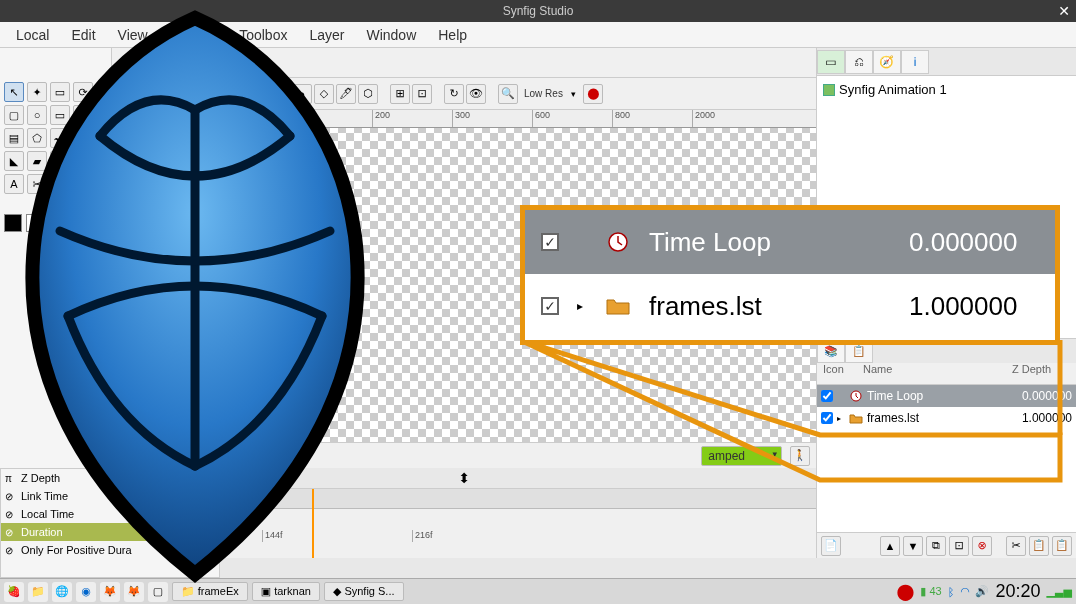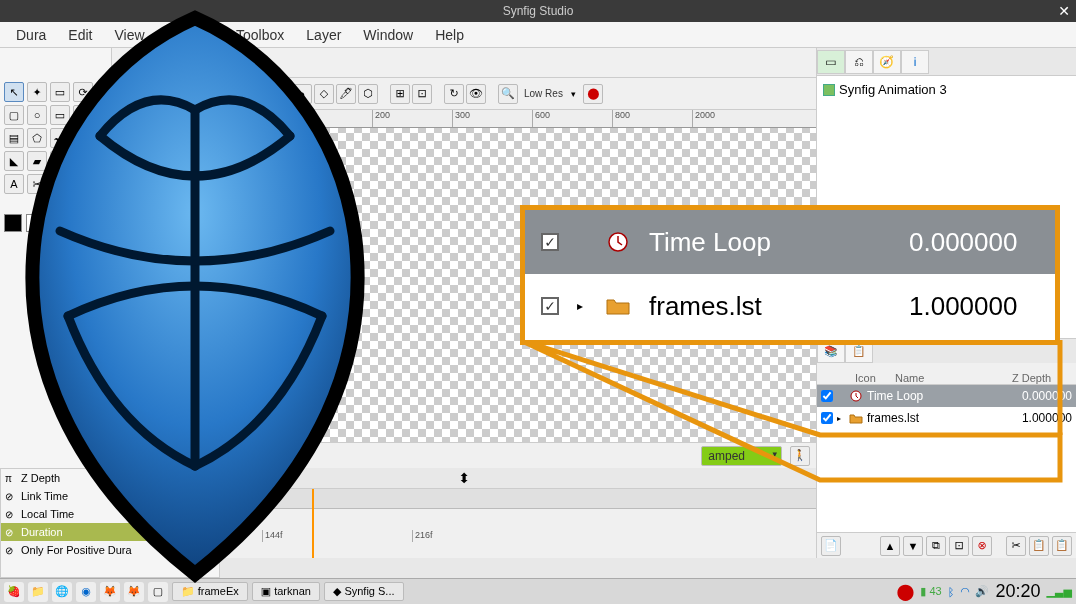--- a/index.html
+++ b/index.html
@@ -57,21 +57,21 @@
 
 .right-tabs { height: 28px; background: #e8e8e8; display: flex; align-items: center; gap: 0; border-bottom: 1px solid #ccc; }
 .rtab { width: 28px; height: 24px; background: #f5f5f5; border: 1px solid #ccc; display: flex; align-items: center; justify-content: center; font-size: 12px; }
 .tree-area { flex: 1; background: #fff; padding: 6px; font-size: 13px; }
 .tree-item { display: flex; align-items: center; gap: 4px; }
 .tree-icon { width: 12px; height: 12px; background: #7cc060; border: 1px solid #4a8; }
 
 .layers-panel { height: 220px; border-top: 1px solid #ccc; display: flex; flex-direction: column; }
 .layers-tabs { height: 24px; background: #e8e8e8; display: flex; }
 .ltab { width: 28px; height: 24px; border: 1px solid #ccc; background: #f5f5f5; display: flex; align-items: center; justify-content: center; font-size: 11px; }
-.layers-header { height: 22px; background: #f0f0f0; display: flex; align-items: flex-end; font-size: 11px; color: #666; border-bottom: 1px solid #ccc; padding-left: 32px; }
+.layers-header { height: 22px; background: #f0f0f0; display: flex; align-items: flex-start; font-size: 11px; color: #666; border-bottom: 1px solid #ccc; }
 .layers-header span { padding: 0 6px; }
 .lh-icon { width: 40px; }
 .lh-name { flex: 1; }
 .lh-z { width: 70px; }
 .layers-list { flex: 1; background: #fff; font-size: 12px; }
 .layer-row { height: 22px; display: flex; align-items: center; padding: 0 4px; gap: 4px; }
 .layer-row.selected { background: #9aa0a6; color: #fff; }
 .layer-cb { width: 12px; height: 12px; }
 .layer-arrow { width: 8px; font-size: 8px; }
 .layer-icon-sm { width: 14px; height: 12px; display: inline-block; }
@@ -110,21 +110,21 @@
 </style>
 </head>
 <body>
 
 <div class="titlebar">
   <span>Synfig Studio</span>
   <span class="close">✕</span>
 </div>
 
 <div class="menubar">
-  <div class="menuitem">Dura</div>
+  <div class="menuitem">Local</div>
   <div class="menuitem">Edit</div>
   <div class="menuitem">View</div>
   <div class="menuitem">Canvas</div>
   <div class="menuitem">Toolbox</div>
   <div class="menuitem">Layer</div>
   <div class="menuitem">Window</div>
   <div class="menuitem">Help</div>
 </div>
 
 <div class="workspace">
@@ -238,21 +238,21 @@
   <div class="right-col">
     <div class="right-tabs">
       <div class="rtab" style="background:#d8f0d8;">▭</div>
       <div class="rtab">⎌</div>
       <div class="rtab">🧭</div>
       <div class="rtab" style="color:#06c;">ℹ</div>
     </div>
     <div class="tree-area">
       <div class="tree-item">
         <span class="tree-icon"></span>
-        <span>Synfig Animation 3</span>
+        <span>Synfig Animation 1</span>
       </div>
     </div>
 
     <div class="layers-panel">
       <div class="layers-tabs">
         <div class="ltab">📚</div>
         <div class="ltab">📋</div>
       </div>
       <div class="layers-header">
         <span class="lh-icon">Icon</span>

